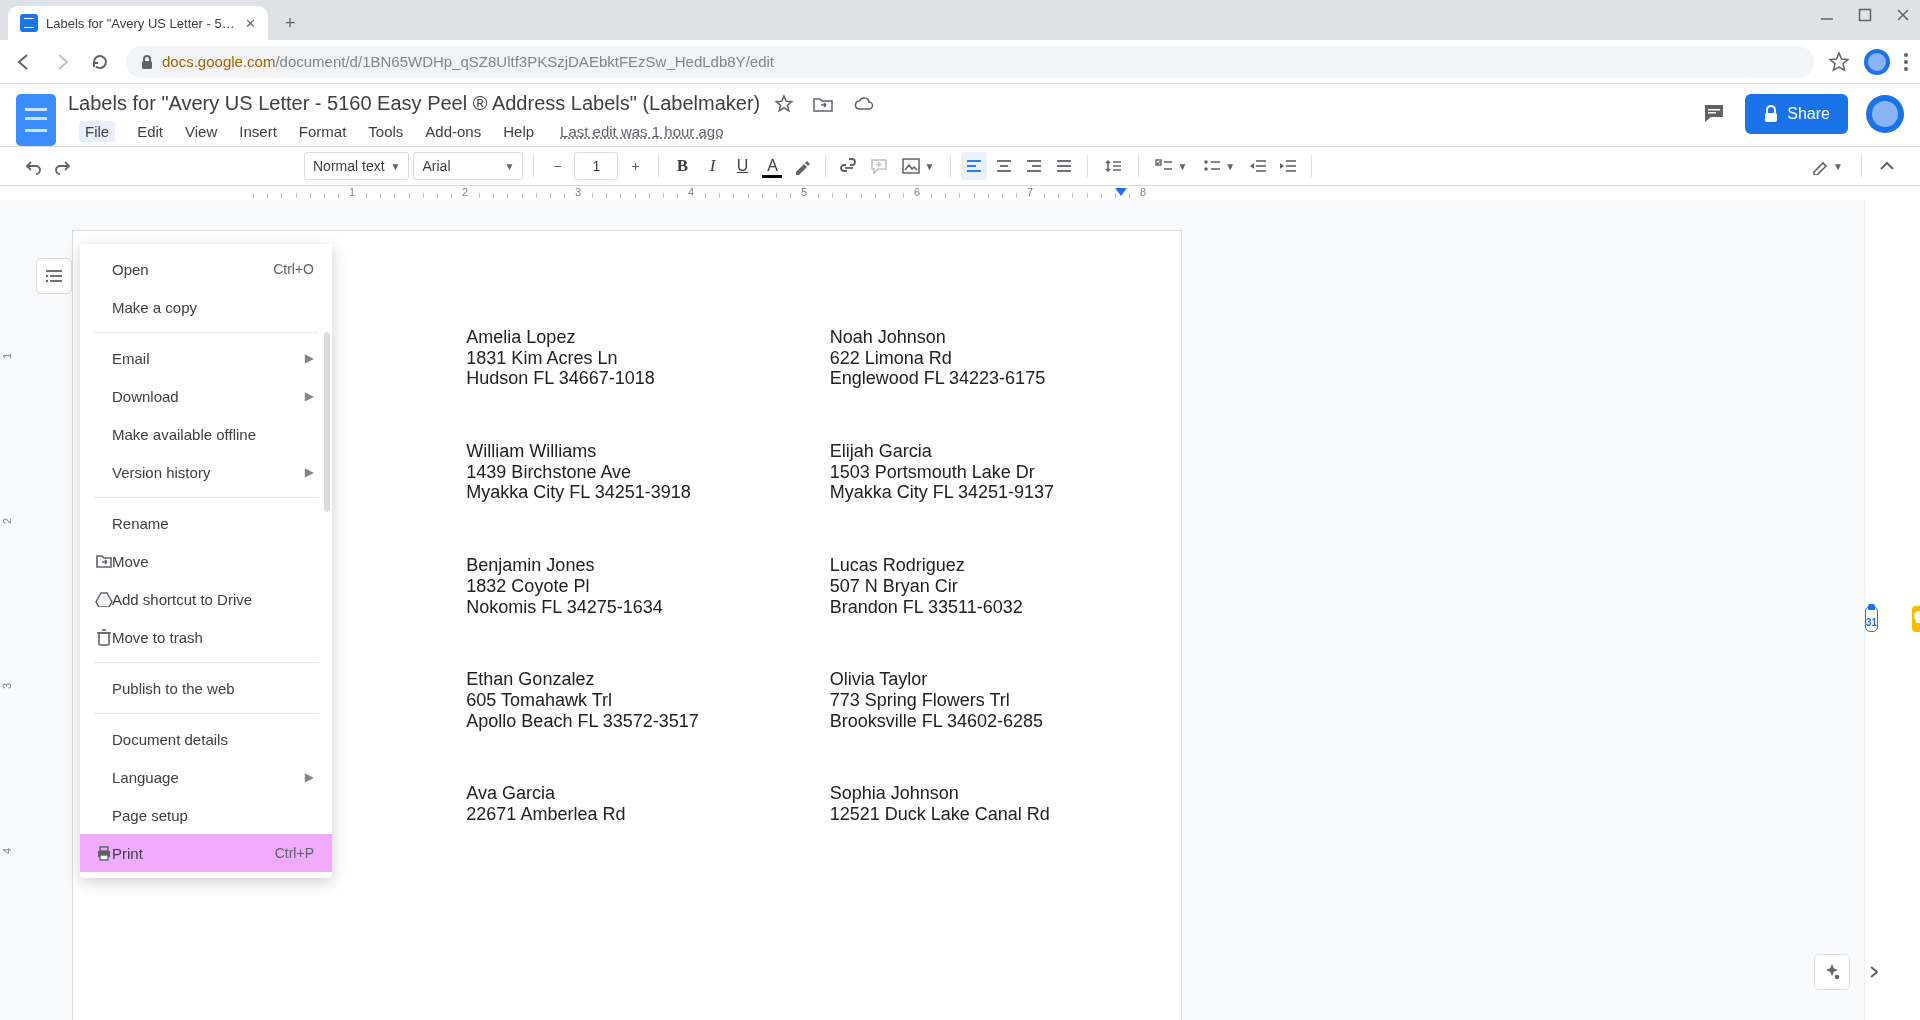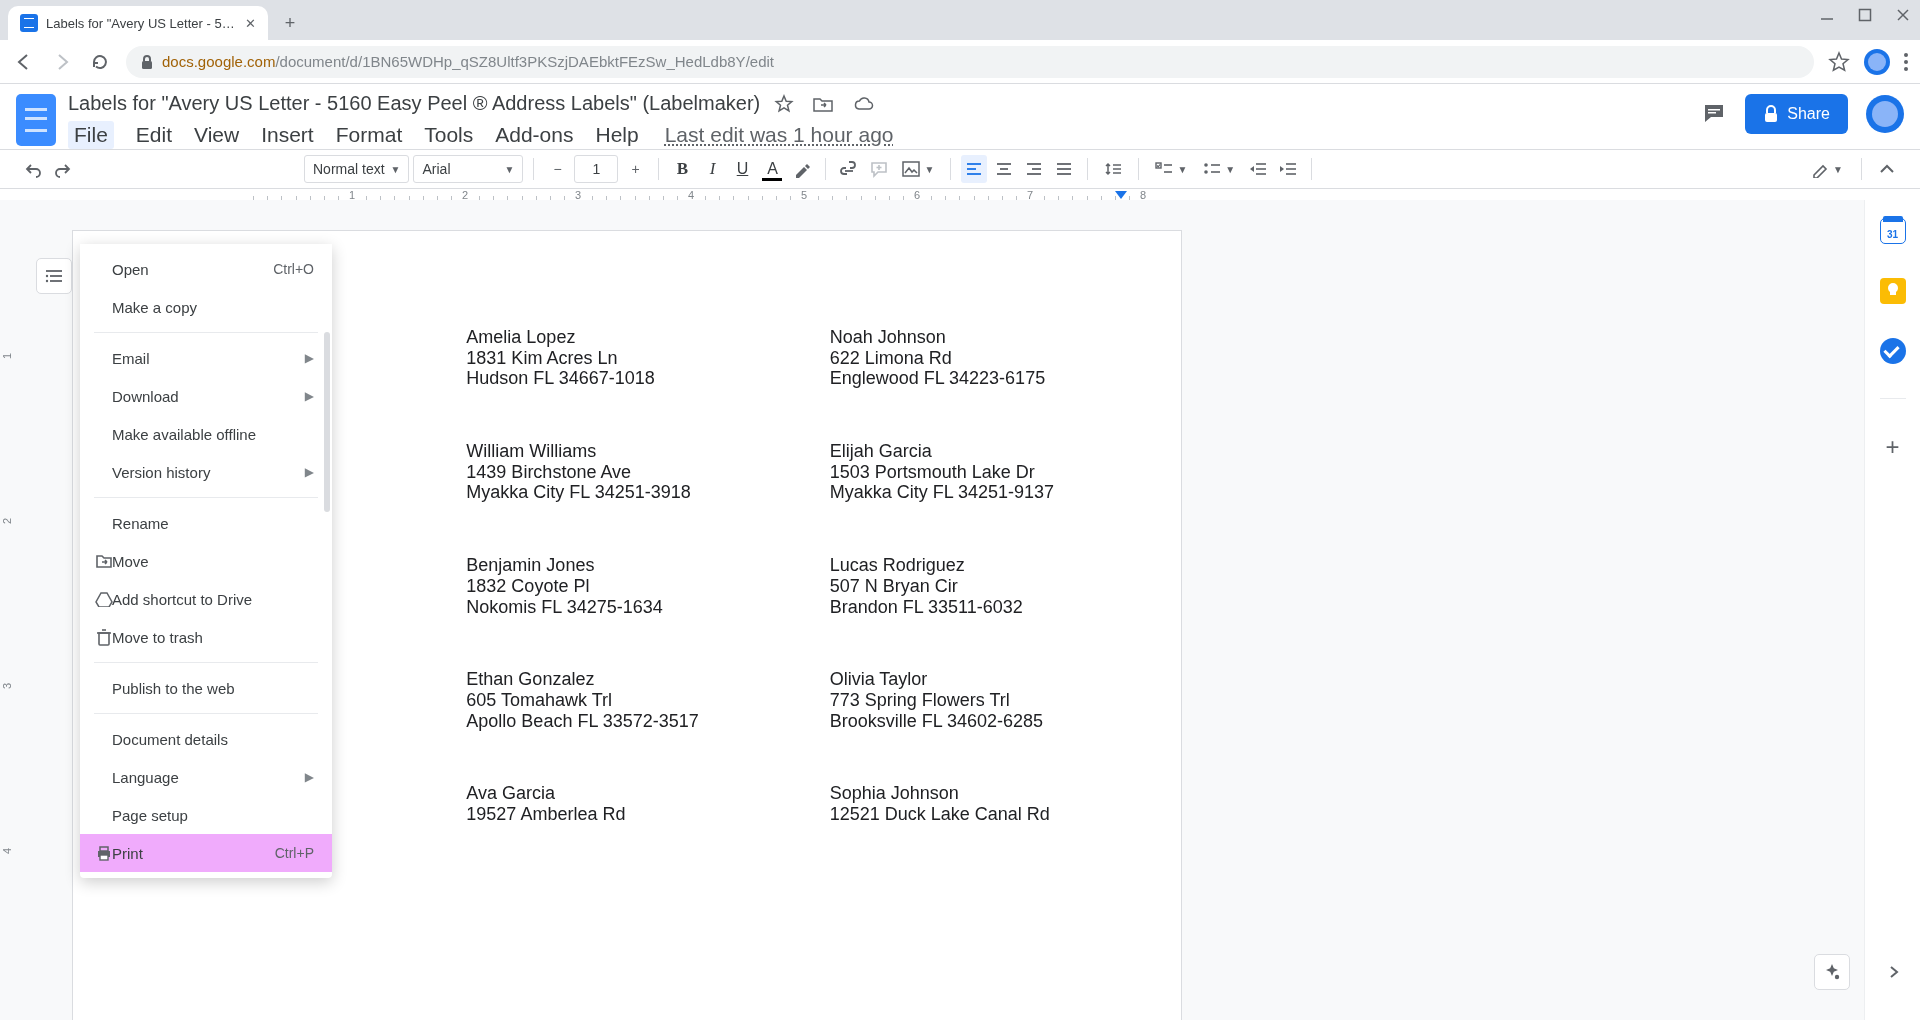--- a/index.html
+++ b/index.html
@@ -30,21 +30,21 @@
 
   
   .docs-header { display:flex; align-items:flex-start; padding:8px 16px 0 16px; gap:12px; }
   .docs-logo { width:40px; height:52px; background:#3b8cff; border-radius:5px; position:relative; flex-shrink:0; margin-top:2px; }
   .docs-logo::before { content:""; position:absolute; left:9px; right:9px; top:14px; bottom:14px; border-top:3px solid #cfe3ff; border-bottom:3px solid #cfe3ff; }
   .docs-logo::after { content:""; position:absolute; left:9px; right:9px; top:23px; border-top:3px solid #cfe3ff; }
   .docs-title-area { flex:1; }
   .title-row { display:flex; align-items:center; gap:14px; }
   .doc-title { font-size:20px; color:#3c4043; }
   .title-icons { display:flex; gap:18px; color:#5f6368; }
-  .menu-row { display:flex; gap:22px; font-size:21px; color:#3c4043; margin-top:6px; align-items:center; }
+  .menu-row { display:flex; gap:22px; font-size:15px; color:#3c4043; margin-top:6px; align-items:center;margin-left:11px; }
   .menu-row .menu-item { cursor:default; }
   .menu-row .last-edit { color:#5f6368; text-decoration:underline dotted; margin-left:4px; }
   .docs-header-right { display:flex; align-items:center; gap:18px; padding-top:2px; }
   .share-btn { background:#1a73e8; color:#fff; height:40px; border-radius:6px; display:flex; align-items:center; padding:0 18px; gap:8px; font-size:16px; font-weight:500; }
   .profile-circle { width:38px; height:38px; border-radius:50%; background:#1a73e8; display:flex; align-items:center; justify-content:center; }
   .profile-circle .inner { width:26px; height:26px; background:#8ab4f8; border-radius:50%; }
 
   
   .toolbar { height:40px; border-top:1px solid #dadce0; border-bottom:1px solid #dadce0; display:flex; align-items:center; padding:0 20px; gap:4px; color:#5f6368; font-size:14px; position:relative; }
   .toolbar .sep { width:1px; height:22px; background:#dadce0; margin:0 6px; }
@@ -72,21 +72,21 @@
   .outline-btn { position:absolute; left:36px; top:58px; width:36px; height:36px; border:1px solid #dadce0; border-radius:5px; background:#fff; display:flex; align-items:center; justify-content:center; color:#5f6368; }
 
   .page { position:absolute; left:72px; top:30px; width:1110px; background:#fff; border:1px solid #dadce0; border-bottom:none; height:900px; padding:96px 28px 0 30px; }
   .labels-grid { display:grid; grid-template-columns: repeat(3, 1fr); column-gap:40px; row-gap:52px; font-size:18px; color:#202124; line-height:1.15; }
   .label div { white-space:nowrap; }
 
   .scrollbar-v { position:absolute; right:24px; top:26px; bottom:10px; width:14px; background:#f1f3f4; border-radius:7px; }
   .scrollbar-v .thumb { position:absolute; left:2px; right:2px; top:4px; height:62%; background:#dadce0; border-radius:6px; }
 
   
-  .side-panel { position:absolute; right:0; top:0; width:56px; bottom:0; background:#fff; border-left:1px solid #edeff1; display:flex; flex-direction:column; align-items:center; padding-top:18px; gap:34px; }
+  .side-panel { position:absolute; right:0; top:0; width:56px; bottom:0; background:#fff; border-left:1px solid #edeff1; display:flex; flex-direction:row; align-items:center; padding-top:18px; gap:34px; }
   .side-icon { width:26px; height:26px; border-radius:5px; display:flex; align-items:center; justify-content:center; }
   .sp-cal { background:#fff; border:1px solid #1a73e8; color:#1a73e8; font-size:10px; font-weight:bold; position:relative; }
   .sp-cal::before { content:""; position:absolute; top:-3px; left:2px; right:2px; height:6px; background:#1a73e8; border-radius:2px 2px 0 0; }
   .sp-keep { background:#fbbc04; border-radius:4px; }
   .sp-tasks { background:#1a73e8; border-radius:50%; position:relative; }
   .sp-tasks::after { content:""; position:absolute; left:7px; top:5px; width:6px; height:11px; border-right:3px solid #fff; border-bottom:3px solid #fff; transform:rotate(45deg); }
   .sp-plus { color:#5f6368; font-size:24px; }
   .sp-collapse { position:absolute; bottom:40px; color:#5f6368; }
   .explore-fab { position:absolute; right:70px; bottom:30px; width:36px; height:36px; background:#fff; border:1px solid #dadce0; border-radius:5px; display:flex; align-items:center; justify-content:center; color:#5f6368; }
 
@@ -549,21 +549,21 @@
             <div>773 Spring Flowers Trl</div>
             <div>Brooksville FL 34602-6285</div>
           </div>
           <div class="label" style="text-align: left; padding-left: 230px; margin-left: -230px; overflow: hidden;">
             <div>son</div>
             <div>Haven Dr</div>
             <div></div>
           </div>
           <div class="label">
             <div>Ava Garcia</div>
-            <div>19527 Amberlea Rd</div>
+            <div>22671 Amberlea Rd</div>
             <div></div>
           </div>
           <div class="label">
             <div>Sophia Johnson</div>
             <div>12521 Duck Lake Canal Rd</div>
             <div></div>
           </div>
         </div>
     </div>
 

